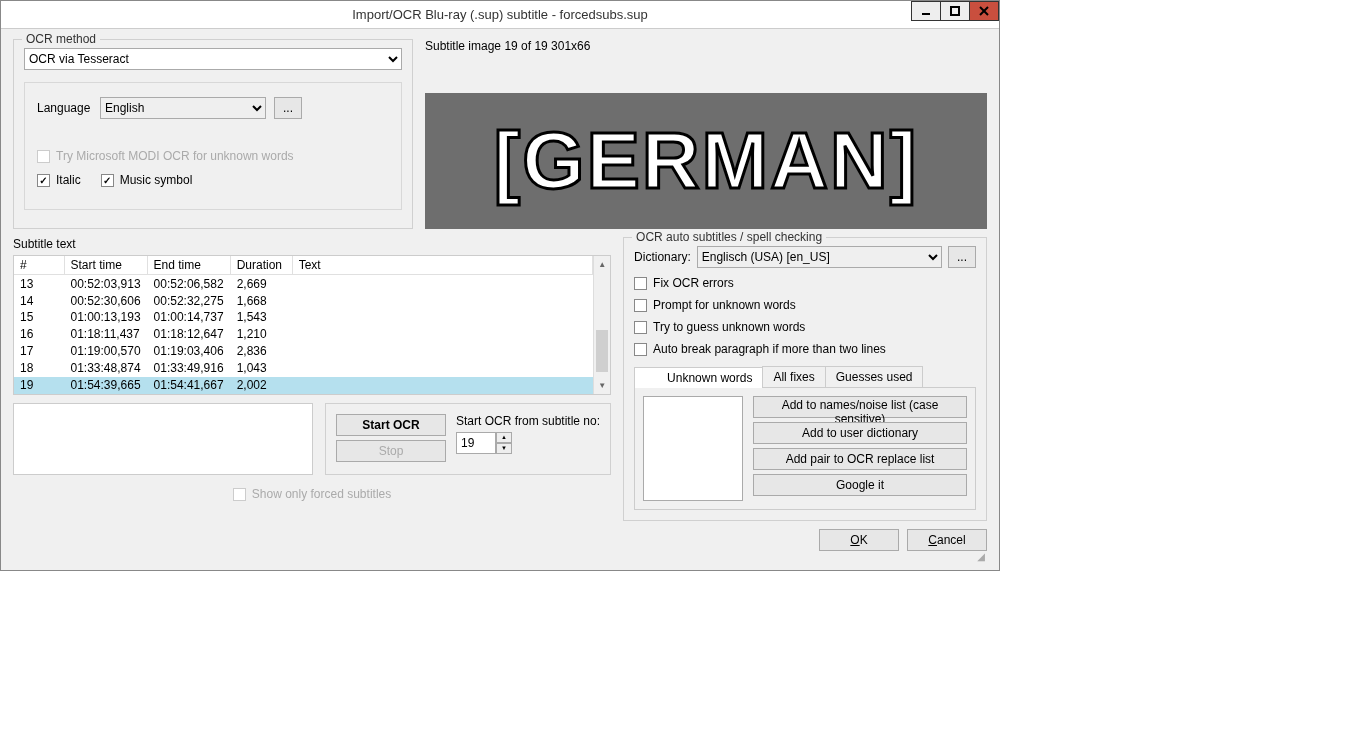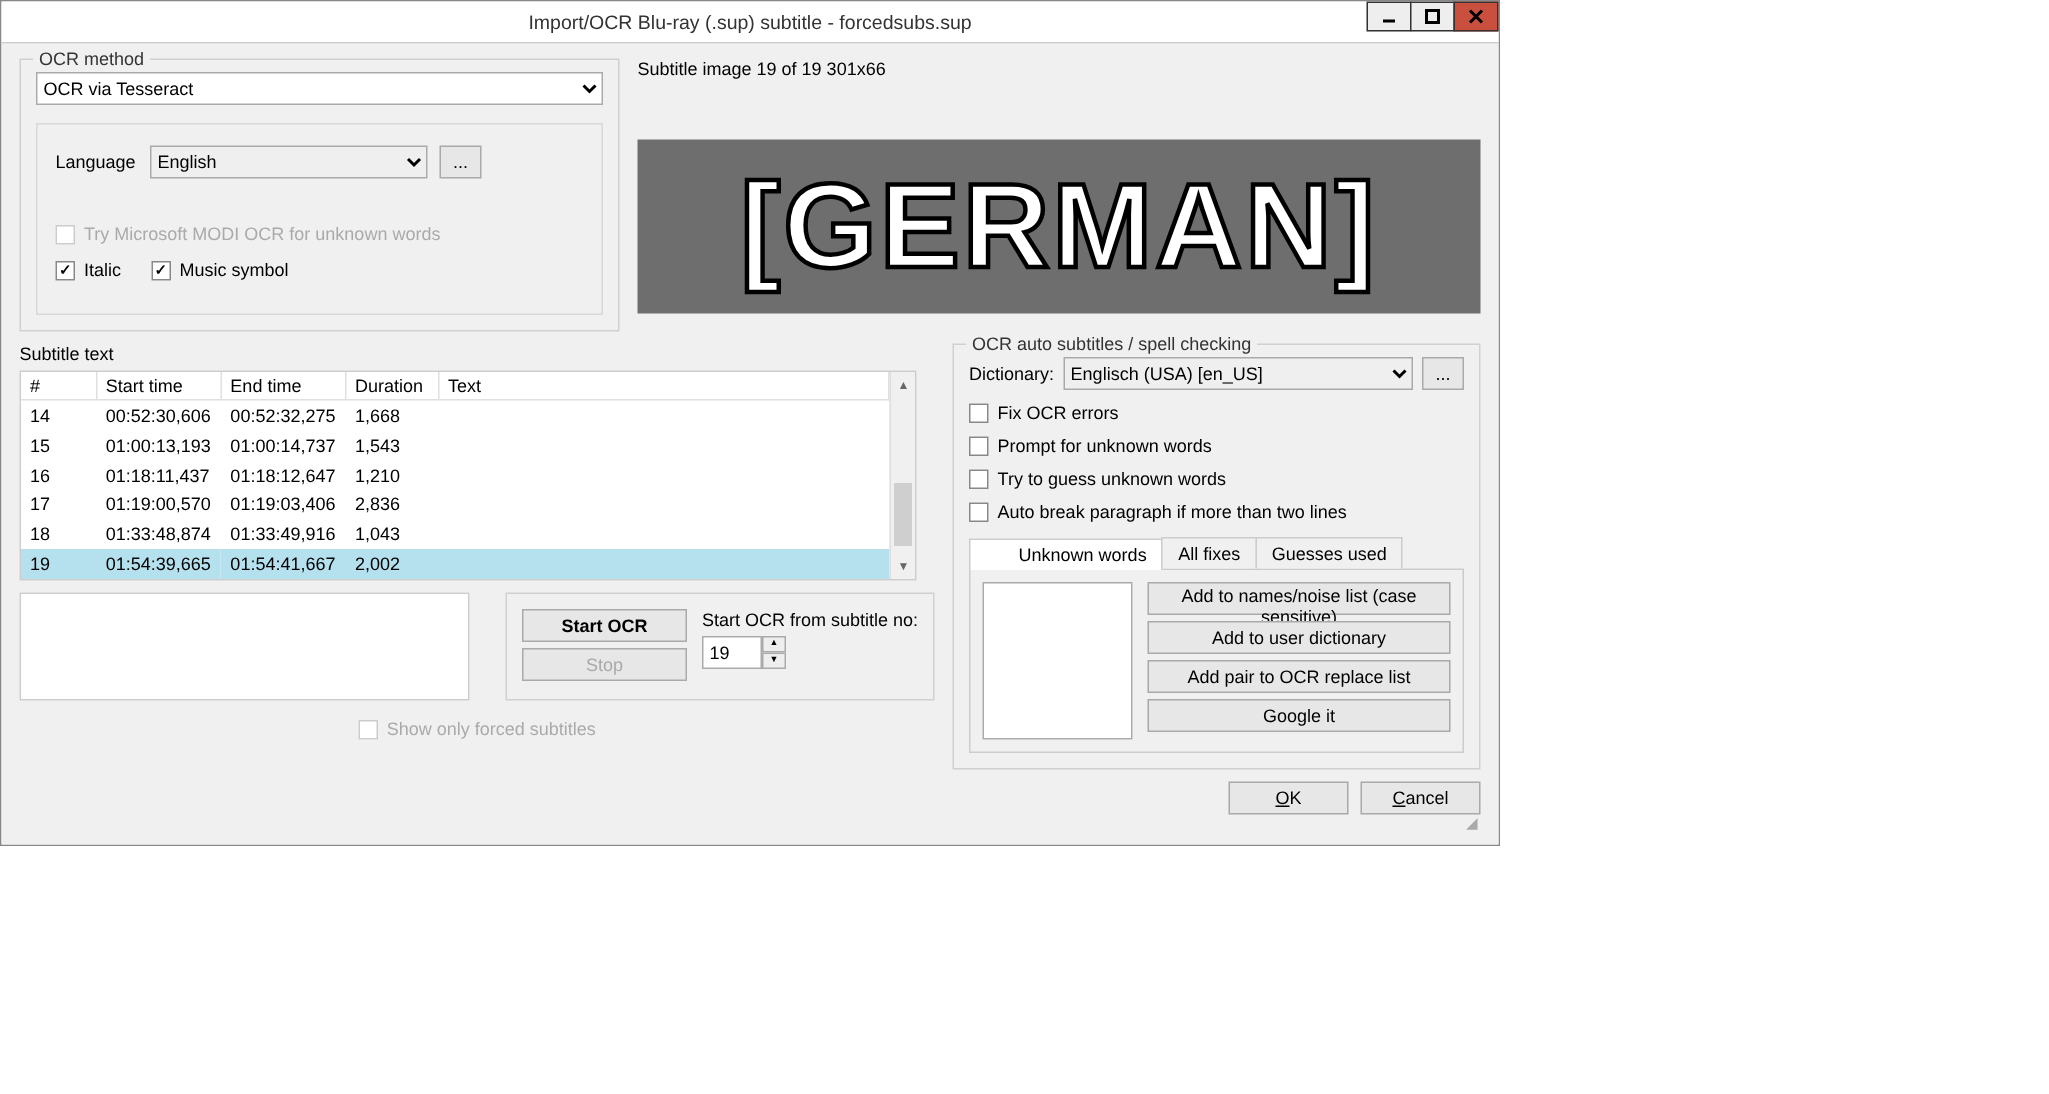--- a/index.html
+++ b/index.html
@@ -15,29 +15,29 @@
 .content { padding: 10px 12px 8px 12px; background: #f0f0f0; }
 .top-row { display: flex; gap: 12px; }
 .fieldset { border: 1px solid #d0d0d0; background: #f0f0f0; padding: 8px 10px 10px 10px; position: relative; }
 .fieldset-legend { position: absolute; top: -8px; left: 8px; background: #f0f0f0; padding: 0 4px; color: #333; }
 .ocr-method { width: 400px; }
 .subtitle-preview { flex: 1; }
 select.full { width: 100%; height: 22px; border: 1px solid #aaa; background: #fff; }
 .inner-box { border: 1px solid #d8d8d8; padding: 14px 12px; margin-top: 12px; }
 .lang-row { display: flex; align-items: center; gap: 8px; margin-bottom: 30px; }
 .lang-row label { width: 55px; }
-.lang-row select { width: 185px; height: 22px; border: 1px solid #aaa; }
+.lang-row select { width: 166px; height: 22px; border: 1px solid #aaa; }
 .ellipsis-btn { width: 28px; height: 22px; border: 1px solid #aaa; background: #e7e7e7; text-align: center; cursor: pointer; }
 .cb-row { display: flex; align-items: center; gap: 6px; margin-bottom: 8px; }
 .cb-row.disabled { color: #aaa; }
 .cb { width: 13px; height: 13px; border: 1px solid #888; background: #fff; display: inline-flex; align-items: center; justify-content: center; font-size: 10px; }
 .cb.disabled { border-color: #ccc; }
 .cb.checked::after { content: '✓'; font-weight: bold; }
 .preview-text { margin-bottom: 6px; }
-.preview-img { width: 100%; height: 116px; background: #6e6e6e; display: flex; align-items: center; justify-content: center; }
+.preview-img { width: 100%; height: 136px; background: #6e6e6e; display: flex; align-items: center; justify-content: center; }
 .german-text { font-size: 80px; font-weight: bold; color: #fff; -webkit-text-stroke: 3px #000; text-stroke: 3px #000; letter-spacing: 2px; font-family: Arial, sans-serif; }
 .mid-row { display: flex; gap: 12px; margin-top: 8px; }
 .subtitle-text-box { width: 598px; }
 .table-wrap { border: 1px solid #ccc; background: #fff; display: flex; height: 140px; }
 table { border-collapse: collapse; width: 100%; }
 th { text-align: left; padding: 2px 6px; border-right: 1px solid #e0e0e0; border-bottom: 1px solid #e0e0e0; font-weight: normal; background: #fff; }
 td { padding: 1px 6px; border-right: 1px solid transparent; white-space: nowrap; }
 tr.selected td { background: #b5e0ee; }
 .col-num { width: 50px; }
 .col-start { width: 80px; }
@@ -50,21 +50,21 @@
 .ocr-auto { flex: 1; }
 .dict-row { display: flex; align-items: center; gap: 6px; margin-bottom: 8px; }
 .dict-row select { flex: 1; height: 22px; border: 1px solid #aaa; }
 .tabs { display: flex; border-bottom: 1px solid #ccc; margin-top: 10px; }
 .tab { padding: 3px 10px; border: 1px solid #ccc; border-bottom: none; background: #f0f0f0; margin-right: -1px; cursor: pointer; }
 .tab.active { background: #fff; position: relative; top: 1px; padding-left: 32px; }
 .tab-content { border: 1px solid #ccc; border-top: none; padding: 8px; display: flex; gap: 10px; }
 .unknown-list { width: 100px; height: 105px; border: 1px solid #aaa; background: #fff; }
 .action-btns { flex: 1; display: flex; flex-direction: column; gap: 4px; }
 .action-btn { height: 22px; border: 1px solid #aaa; background: #e7e7e7; cursor: pointer; }
-.bottom-controls { display: flex; gap: 24px; margin-top: 8px; }
+.bottom-controls { display: flex; gap: 12px; margin-top: 8px; }
 .text-preview { width: 300px; height: 72px; border: 1px solid #ccc; background: #fff; }
 .ocr-controls { border: 1px solid #d0d0d0; padding: 10px; display: flex; gap: 10px; align-items: flex-start; }
 .ocr-btns { display: flex; flex-direction: column; gap: 4px; }
 .ocr-btn { width: 110px; height: 22px; border: 1px solid #aaa; background: #e7e7e7; cursor: pointer; font-weight: bold; }
 .ocr-btn.stop { color: #aaa; font-weight: normal; }
 .spin { display: flex; }
 .spin input { width: 40px; height: 22px; border: 1px solid #aaa; text-align: left; padding-left: 4px; }
 .spin-btns { display: flex; flex-direction: column; }
 .spin-btn { width: 16px; height: 11px; border: 1px solid #aaa; background: #eee; font-size: 6px; text-align: center; line-height: 9px; }
 .show-only { display: flex; align-items: center; gap: 6px; justify-content: center; margin-top: 12px; color: #aaa; }
@@ -149,20 +149,27 @@
                 <tr>
                   <th class="col-num">#</th>
                   <th class="col-start">Start time</th>
                   <th class="col-end">End time</th>
                   <th class="col-dur">Duration</th>
                   <th>Text</th>
                 </tr>
               </thead>
               <tbody id="subtitle-rows">
                   <tr>
+                    <td>13</td>
+                    <td>00:52:03,913</td>
+                    <td>00:52:06,582</td>
+                    <td>2,669</td>
+                    <td></td>
+                  </tr>
+                  <tr>
                     <td>14</td>
                     <td>00:52:30,606</td>
                     <td>00:52:32,275</td>
                     <td>1,668</td>
                     <td></td>
                   </tr>
                   <tr>
                     <td>15</td>
                     <td>01:00:13,193</td>
                     <td>01:00:14,737</td>

